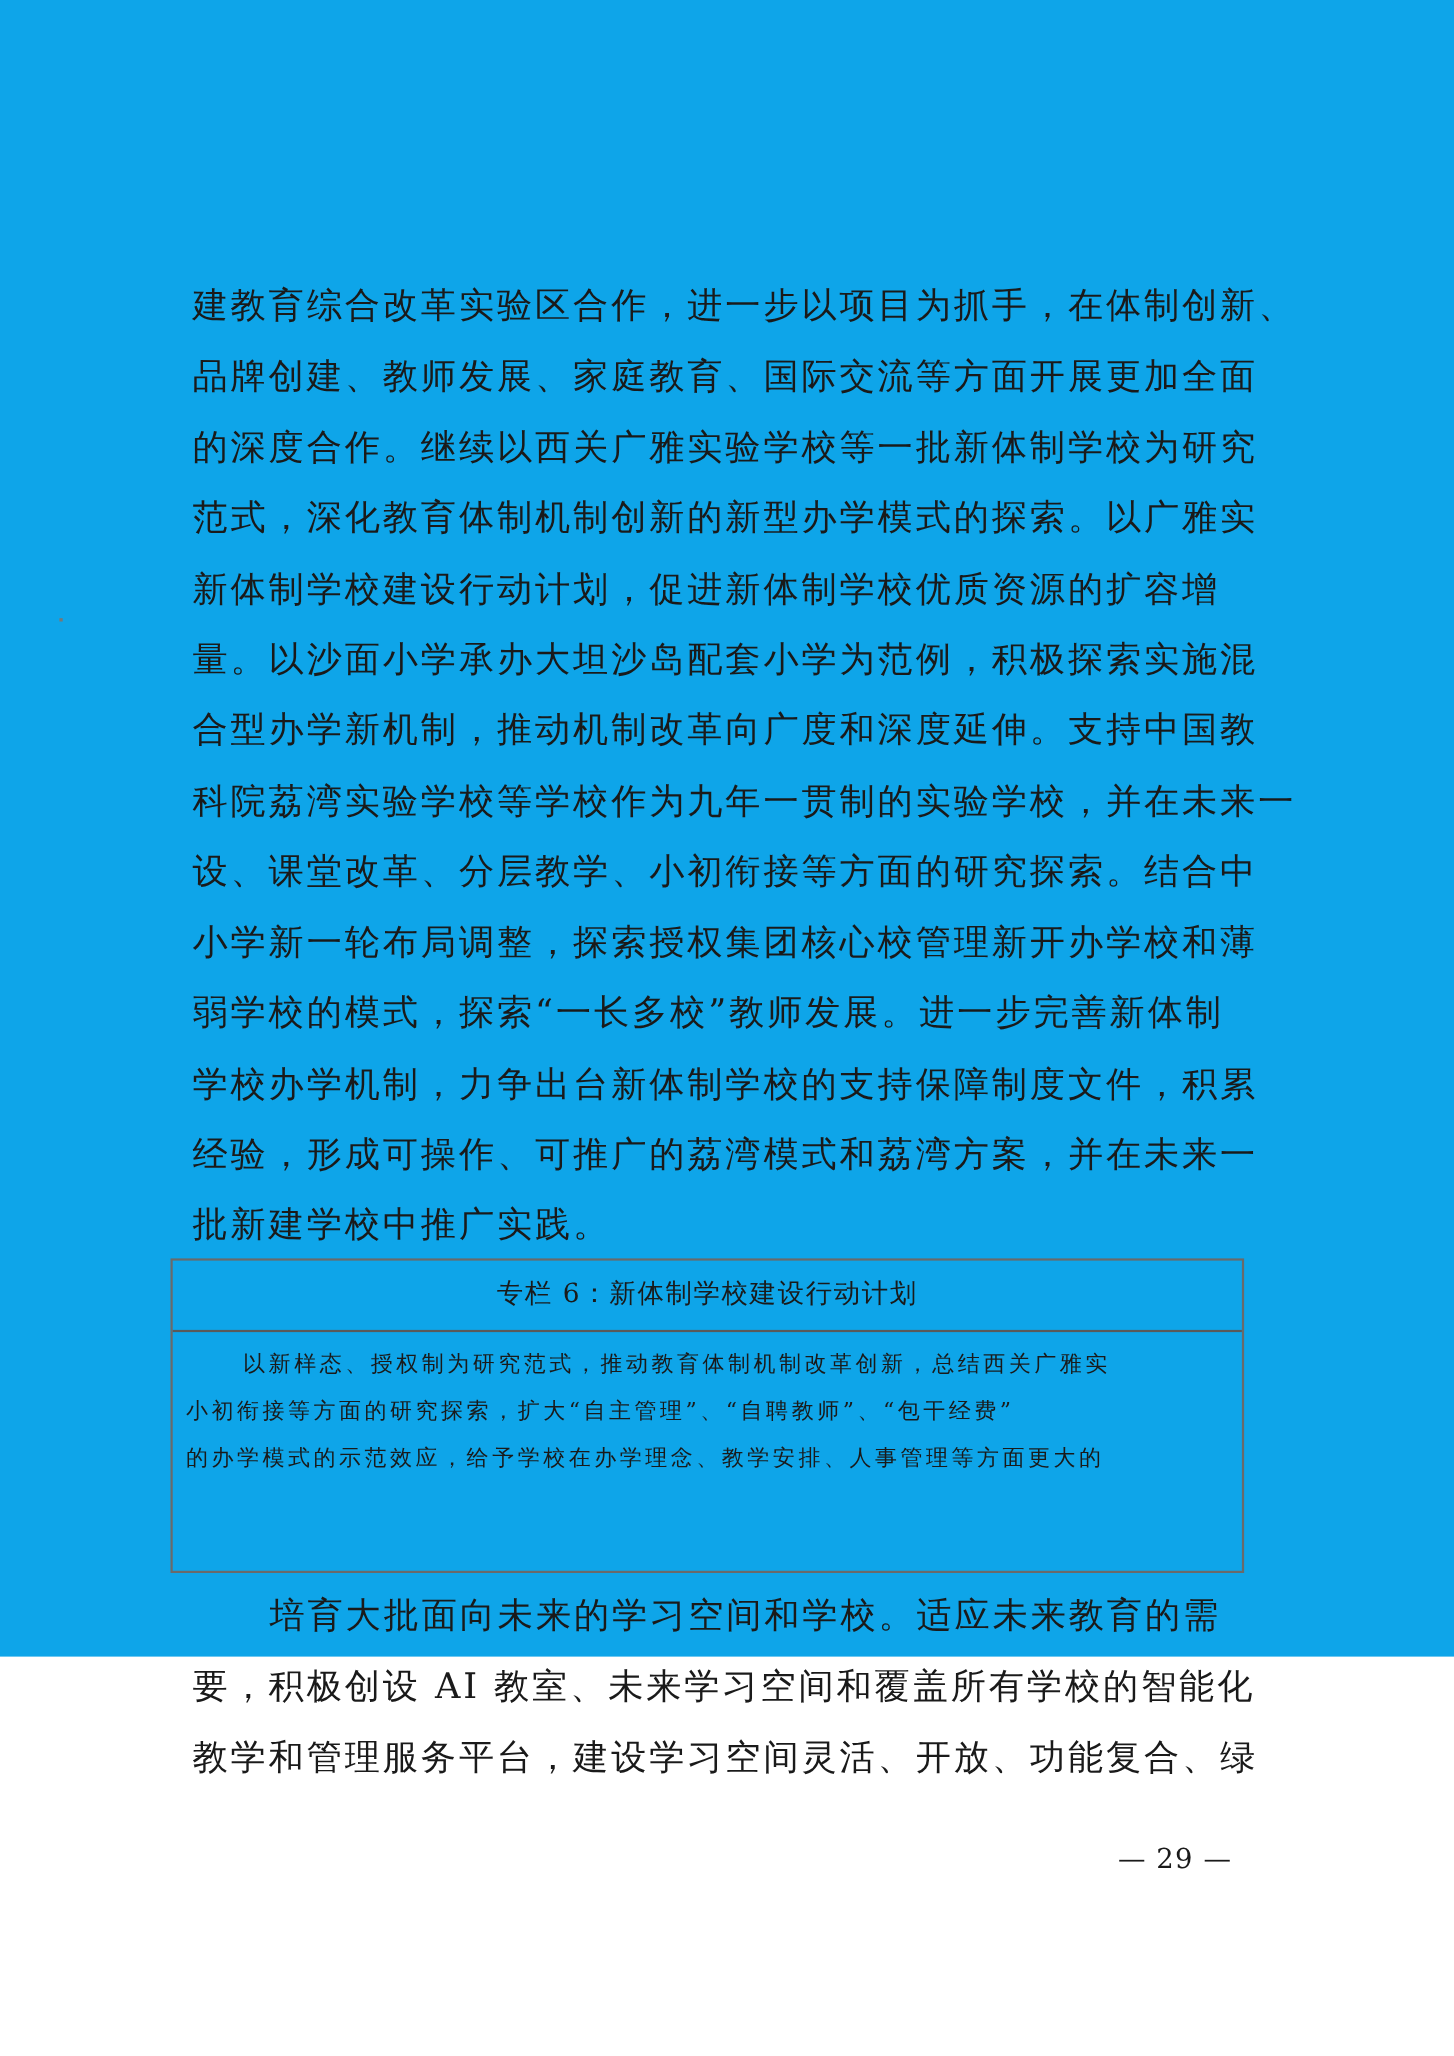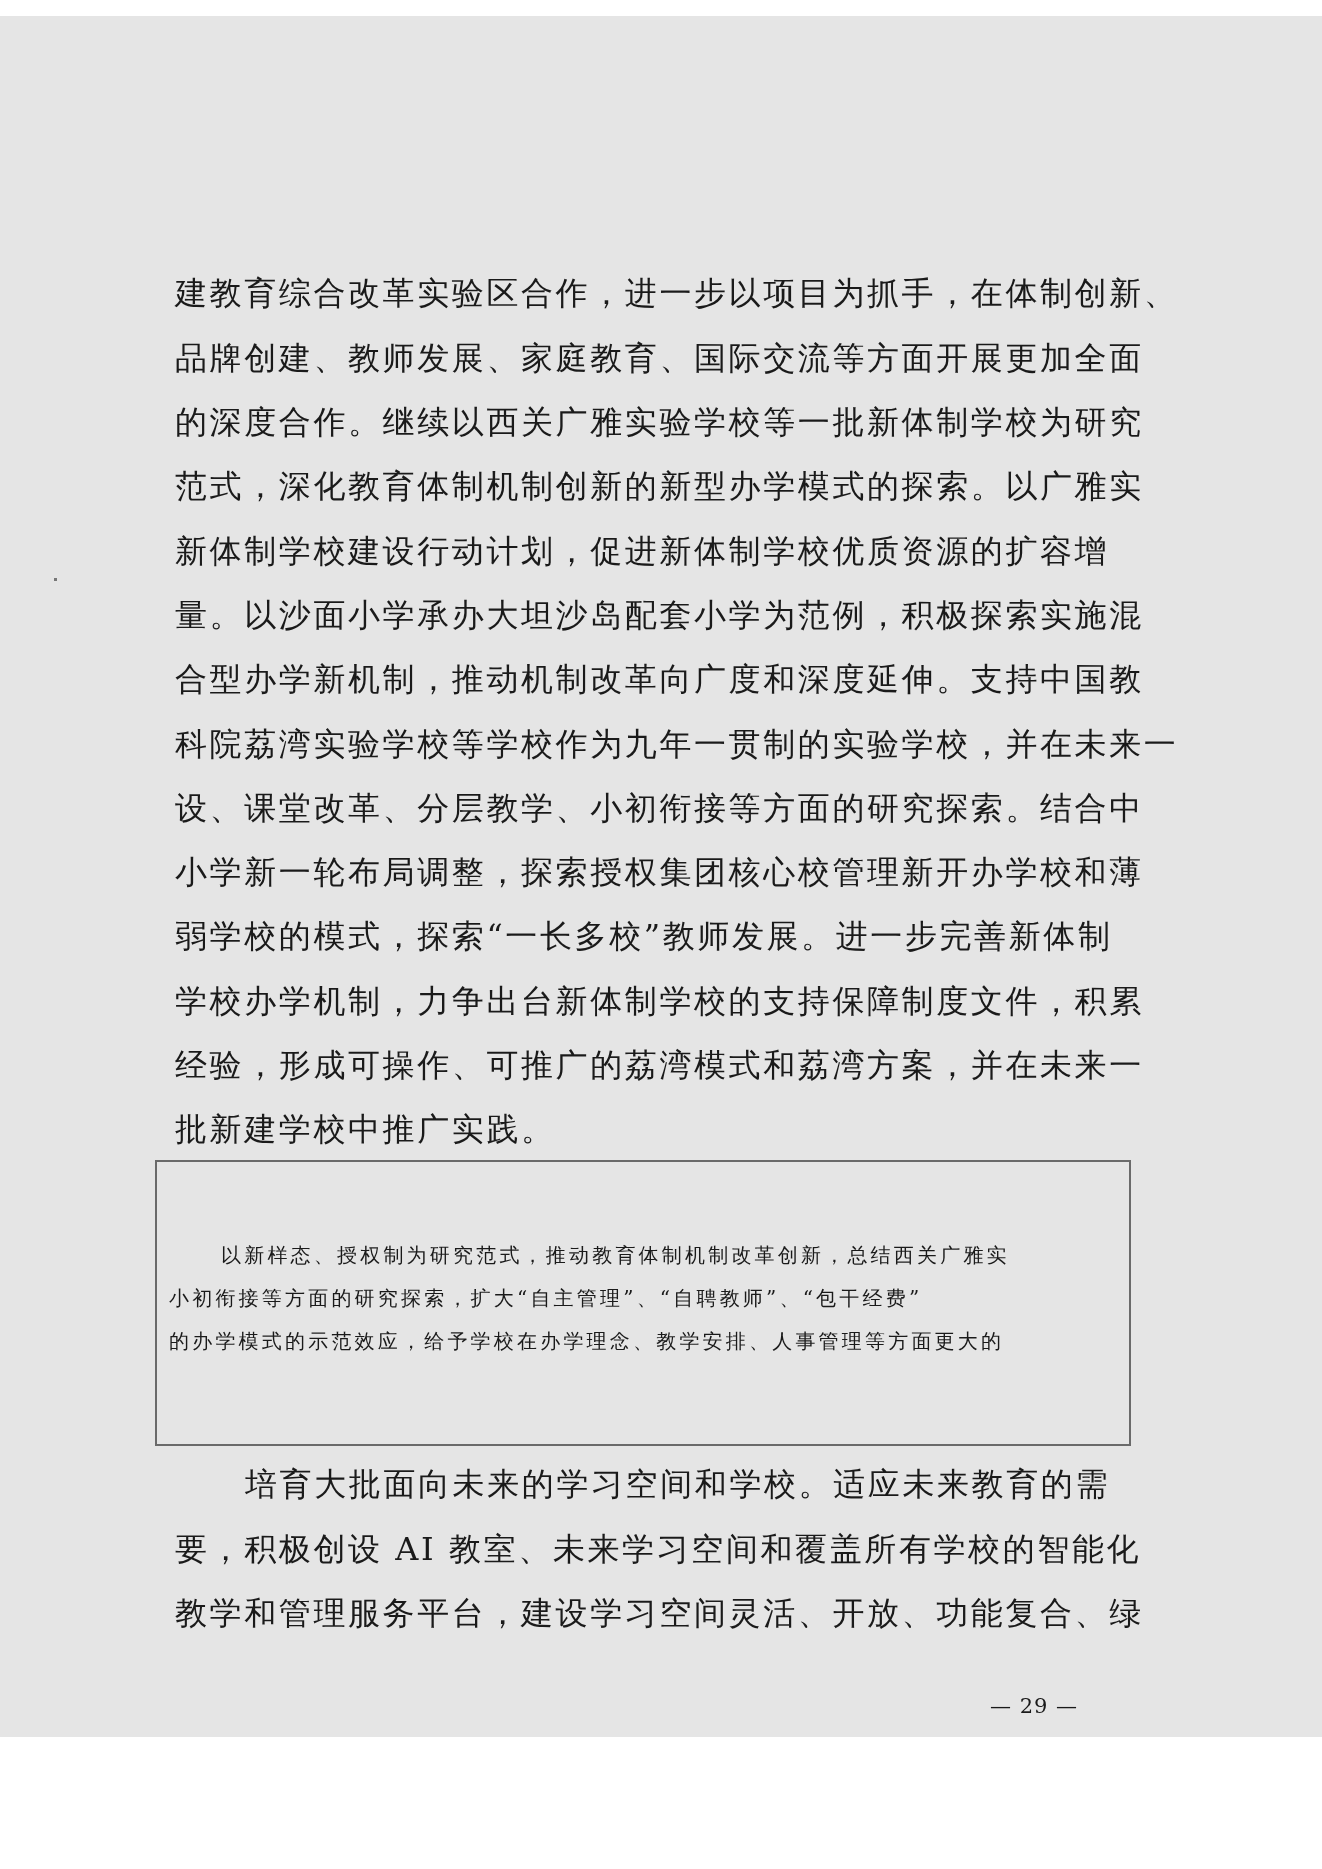--- a/index.html
+++ b/index.html
@@ -1,30 +1,30 @@
 <!DOCTYPE html>
 <html><head>
 <meta charset="utf-8">
 <style>
   html, body { margin: 0; padding: 0; background: #ffffff; }
   body { width: 1322px; height: 1869px; position: relative; overflow: hidden;
          font-family: "DejaVu Serif", "Liberation Serif", serif; color: #1a1a1a; }
-  .page { position: absolute; left: 0; top: 16px; width: 1322px; height: 1721px; background: #e5e5e5; }
+  .page { position: absolute; left: 0; top: 0; width: 1322px; height: 1506px; background: #0ea5e9; }
   .line { position: absolute; left: 175px; white-space: nowrap;
           font-size: 32px; letter-spacing: 2.6px; line-height: 40px; height: 40px; }
   .box { position: absolute; left: 155px; top: 1144px; width: 976px; height: 286px;
          border: 2px solid #6a6a6a; box-sizing: border-box; }
   .box-header { position: absolute; left: 0; top: 0; right: 0; height: 63px;
                 border-bottom: 2px solid #5a5a5a; }
   .box-title { position: absolute; left: 0; right: 0; top: 14px; text-align: center;
                font-size: 24px; letter-spacing: 1.5px; line-height: 32px; }
   .box-line { position: absolute; left: 12px; white-space: nowrap;
               font-size: 20px; letter-spacing: 3.2px; line-height: 30px; height: 30px; }
-  .page-num { position: absolute; left: 990px; top: 1672px; width: 130px; text-align: left;
-              font-size: 21px; line-height: 36px; letter-spacing: 1px; white-space: pre; }
+  .page-num { position: absolute; left: 990px; top: 1672px; width: 130px; text-align: right;
+              font-size: 25px; line-height: 36px; letter-spacing: 1px; white-space: pre; }
   .speck { position: absolute; left: 54px; top: 562px; width: 3px; height: 3px; background: #777; }
 </style>
 </head>
 <body>
 
 <div class="page">
 
   <div class="speck"></div>
 
   <div>
@@ -38,20 +38,23 @@
     <div class="line" style="top:708px">科院荔湾实验学校等学校作为九年一贯制的实验学校，并在未来一</div>
     <div class="line" style="top:772px">设、课堂改革、分层教学、小初衔接等方面的研究探索。结合中</div>
     <div class="line" style="top:836px">小学新一轮布局调整，探索授权集团核心校管理新开办学校和薄</div>
     <div class="line" style="top:900px">弱学校的模式，探索“一长多校”教师发展。进一步完善新体制</div>
     <div class="line" style="top:965px">学校办学机制，力争出台新体制学校的支持保障制度文件，积累</div>
     <div class="line" style="top:1029px">经验，形成可操作、可推广的荔湾模式和荔湾方案，并在未来一</div>
     <div class="line" style="top:1093px">批新建学校中推广实践。</div>
   </div>
 
   <div class="box">
+    <div class="box-header">
+      <div class="box-title">专栏 6：新体制学校建设行动计划</div>
+    </div>
     <div class="box-line" style="top:78px; left:64px">以新样态、授权制为研究范式，推动教育体制机制改革创新，总结西关广雅实</div>
     <div class="box-line" style="top:121px">小初衔接等方面的研究探索，扩大“自主管理”、“自聘教师”、“包干经费”</div>
     <div class="box-line" style="top:164px">的办学模式的示范效应，给予学校在办学理念、教学安排、人事管理等方面更大的</div>
   </div>
 
   <div>
     <div class="line" style="top:1448px; left:245px">培育大批面向未来的学习空间和学校。适应未来教育的需</div>
     <div class="line" style="top:1513px">要，积极创设 AI 教室、未来学习空间和覆盖所有学校的智能化</div>
     <div class="line" style="top:1577px">教学和管理服务平台，建设学习空间灵活、开放、功能复合、绿</div>
   </div>

